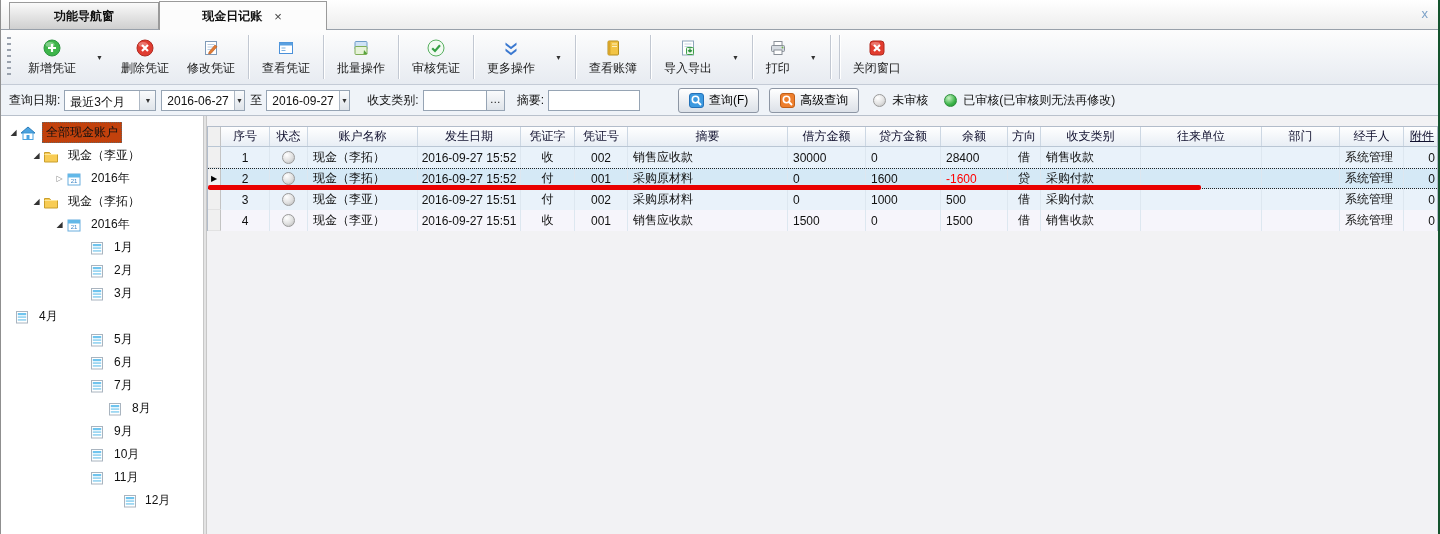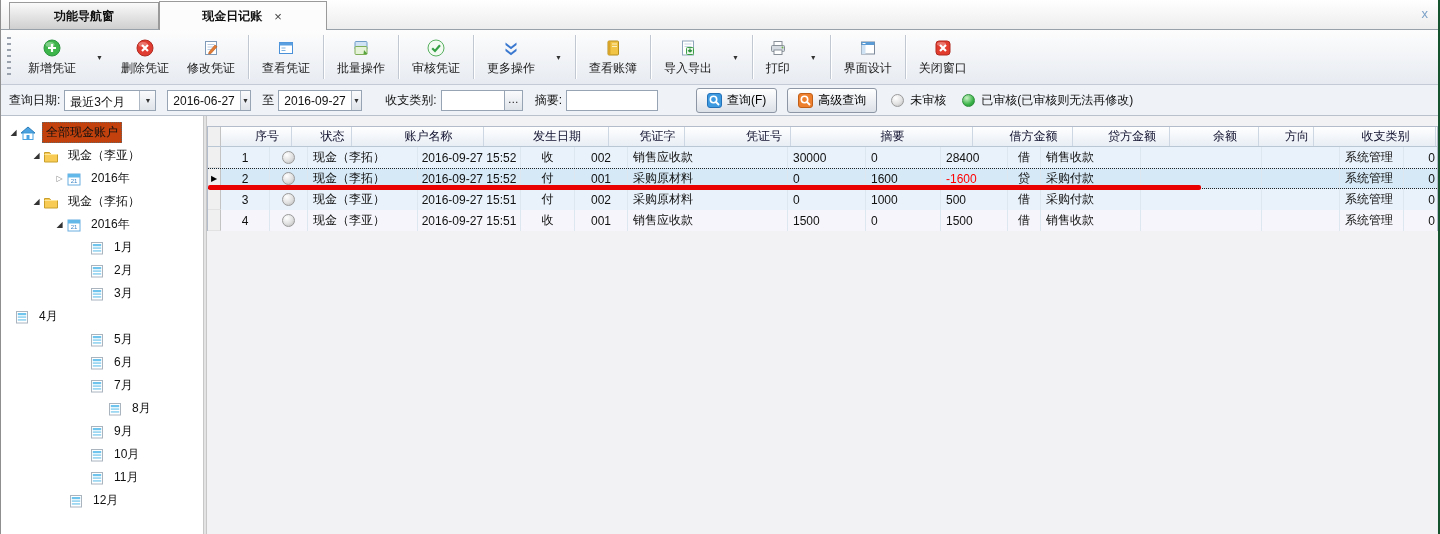--- a/index.html
+++ b/index.html
@@ -33,21 +33,21 @@
     padding:3px 8px; cursor:pointer; font:inherit; color:#1a1a1a;gap:16px; }
   .tb-col { display:flex; flex-direction:column; align-items:center; gap:2px; }
   .tb-icon { width:20px; height:20px; display:flex; align-items:center; justify-content:center; }
   .tb-arrow { font-size:7px; color:#333; margin-left:4px; align-self:center; }
   .tb-sep { width:1px; height:44px; background:#c2c8d2; box-shadow:1px 0 0 #fff; margin:0 4px; }
 
   
   .querybar { height:31px; background:#eff3f8; border-bottom:1px solid #b9c1cc;
     display:flex; align-items:center; padding-left:8px; }
   .q-label { margin-right:4px; white-space:nowrap; }
-  .combo { display:flex; height:21px; border:1px solid #96a4b4; background:#fff; margin-right:11px; }
+  .combo { display:flex; height:21px; border:1px solid #96a4b4; background:#fff; margin-right:5px; }
   .combo-text { padding:3px 5px 0 5px; white-space:nowrap; }
   .combo-btn { width:16px; border-left:1px solid #aeb8c4; background:linear-gradient(#fafbfc,#dfe4ea);
     display:flex; align-items:center; justify-content:center; font-size:7px; color:#333; cursor:pointer; }
   .q-input { height:21px; border:1px solid #96a4b4; background:#fff; font:inherit; padding:0 4px; }
   .ellipsis-btn { width:18px; height:21px; border:1px solid #96a4b4; border-left:none;
     background:linear-gradient(#fafbfc,#dfe4ea); font-size:11px; line-height:17px; text-align:center; cursor:pointer; }
   .q-btn { display:flex; align-items:center; gap:5px; height:25px; margin-left:10px; padding:0 10px;
     border:1px solid #8d96a4; border-radius:3px; background:linear-gradient(#ffffff,#dce1e8);
     box-shadow:inset 0 1px 0 #fff; font:inherit; cursor:pointer; }
   .legend { display:flex; align-items:center; gap:6px; margin-left:14px; }
@@ -63,21 +63,21 @@
   .tree-item { display:flex; align-items:center; height:23px; white-space:nowrap; cursor:pointer; }
   .tw-exp { width:13px; text-align:center; font-size:8px; color:#333; flex:0 0 13px; }
   .tw-exp.collapsed { color:#888; }
   .tw-icon { width:18px; height:16px; margin-right:4px; flex:0 0 18px; }
   .tw-label { padding:1px 3px; }
   .tw-label.selected { border:1px dotted #666; background:#c2410c; }
 
   .grid-panel { flex:1; padding-top:10px; background:#f2f2f4; position:relative; overflow:hidden; }
   .grid { border:1px solid #b2bcca; border-bottom:none; background:transparent; }
   .grid-header { display:flex; height:20px; background:linear-gradient(#ffffff,#e8eef5);
-    border-bottom:1px solid #b9c6d4; color:#10102e;gap:22px; }
+    border-bottom:1px solid #b9c6d4; color:#10102e; }
   .h-cell { display:flex; align-items:center; justify-content:center; border-right:1px solid #ccd7e3;
     overflow:hidden; white-space:nowrap; }
   .g-row { display:flex; height:21px; }
   .g-row.alt-a { background:#e9f2fa; }
   .g-row.alt-b { background:#f6f5fb; }
   .g-row.selected { background:#d5e9f6; border-top:1px dotted #222; border-bottom:1px dotted #222; height:21px; }
   .g-cell { display:flex; align-items:center; border-right:1px solid #dde7f0;
     overflow:hidden; white-space:nowrap; padding:0 5px; }
   .g-cell.center { justify-content:center; }
   .g-cell.right { justify-content:flex-end; }
@@ -235,33 +235,20 @@
                 <rect x="3.5" y="7.5" width="13" height="6" rx="1" fill="#d7dce2" stroke="#8a9098"></rect>
                 <rect x="6" y="12" width="8" height="4.5" fill="#fff" stroke="#8a9098"></rect>
                 <circle cx="14.5" cy="9.5" r="0.9" fill="#6fae4e"></circle>
               </svg>
             </span>
             <span>打印</span>
           </div>
           <span class="tb-arrow">▼</span>
         </button>
         <div class="tb-sep"></div>
-        <button class="tb-btn">
-          <div class="tb-col">
-            <span class="tb-icon">
-              <svg width="20" height="20" viewBox="0 0 20 20">
-                <rect x="3.5" y="4" width="13" height="12" fill="#fff" stroke="#7e8a99"></rect>
-                <rect x="3.5" y="4" width="13" height="3" fill="#5b9bd5"></rect>
-                <rect x="3.5" y="7" width="4" height="9" fill="#cfe2f4"></rect>
-                <path d="M4.5 5.5 h3" stroke="#fff" stroke-width="1"></path>
-              </svg>
-            </span>
-            <span>界面设计</span>
-          </div>
-        </button>
         <div class="tb-sep"></div>
         <button class="tb-btn">
           <div class="tb-col">
             <span class="tb-icon">
               <svg width="20" height="20" viewBox="0 0 20 20">
                 <rect x="3" y="3" width="14" height="14" rx="3" fill="#e23c2e" stroke="#b02a20"></rect>
                 <ellipse cx="8.5" cy="6" rx="4.5" ry="2" fill="#fff" opacity="0.3"></ellipse>
                 <path d="M7 7 L13 13 M13 7 L7 13" stroke="#fff" stroke-width="2.2"></path>
               </svg>
             </span>
@@ -467,42 +454,42 @@
         <div class="tree-item" style="padding-left: 75px;">
           <span class="tw-exp"></span>
           <span class="tw-icon"><svg width="16" height="16" viewBox="0 0 16 16">
               <rect x="2.5" y="2.5" width="11" height="11.5" fill="#fff" stroke="#a9b4bf"></rect>
               <rect x="3.8" y="4" width="8.4" height="2.2" fill="#6fc4ee"></rect>
               <rect x="3.8" y="7.2" width="8.4" height="1.8" fill="#9ed7f2"></rect>
               <rect x="3.8" y="10" width="8.4" height="1.8" fill="#9ed7f2"></rect>
             </svg></span>
           <span class="tw-label">11月</span>
         </div>
-        <div class="tree-item" style="padding-left: 54px;">
+        <div class="tree-item" style="padding-left: 106px; text-align: right;">
           <span class="tw-exp"></span>
           <span class="tw-icon"><svg width="16" height="16" viewBox="0 0 16 16">
               <rect x="2.5" y="2.5" width="11" height="11.5" fill="#fff" stroke="#a9b4bf"></rect>
               <rect x="3.8" y="4" width="8.4" height="2.2" fill="#6fc4ee"></rect>
               <rect x="3.8" y="7.2" width="8.4" height="1.8" fill="#9ed7f2"></rect>
               <rect x="3.8" y="10" width="8.4" height="1.8" fill="#9ed7f2"></rect>
             </svg></span>
           <span class="tw-label">12月</span>
         </div>
       </div>
     <div class="splitter"></div>
     <div class="grid-panel">
       <div class="grid" id="grid">
           <div class="grid-header">
             <div class="h-cell ind-cell"></div>
             <div class="h-cell" style="width: 49px; flex: 0 0 49px;">序号</div>
             <div class="h-cell" style="width: 38px; flex: 0 0 38px;">状态</div>
             <div class="h-cell" style="width: 110px; flex: 0 0 110px;">账户名称</div>
             <div class="h-cell" style="width: 103px; flex: 0 0 103px;">发生日期</div>
             <div class="h-cell" style="width: 54px; flex: 0 0 54px;">凭证字</div>
-            <div class="h-cell" style="width: 53px; flex: 0 0 53px; margin-left: 31px;">凭证号</div>
+            <div class="h-cell" style="width: 53px; flex: 0 0 53px;">凭证号</div>
             <div class="h-cell" style="width: 160px; flex: 0 0 160px;">摘要</div>
             <div class="h-cell" style="width: 78px; flex: 0 0 78px;">借方金额</div>
             <div class="h-cell" style="width: 75px; flex: 0 0 75px;">贷方金额</div>
             <div class="h-cell" style="width: 67px; flex: 0 0 67px;">余额</div>
             <div class="h-cell" style="width: 33px; flex: 0 0 33px;">方向</div>
             <div class="h-cell" style="width: 100px; flex: 0 0 100px;">收支类别</div>
             <div class="h-cell" style="width: 121px; flex: 0 0 121px;">往来单位</div>
             <div class="h-cell" style="width: 78px; flex: 0 0 78px;">部门</div>
             <div class="h-cell" style="width: 64px; flex: 0 0 64px;">经手人</div>
             <div class="h-cell" style="width: 37px; flex: 0 0 37px; text-decoration: underline;">附件</div>

